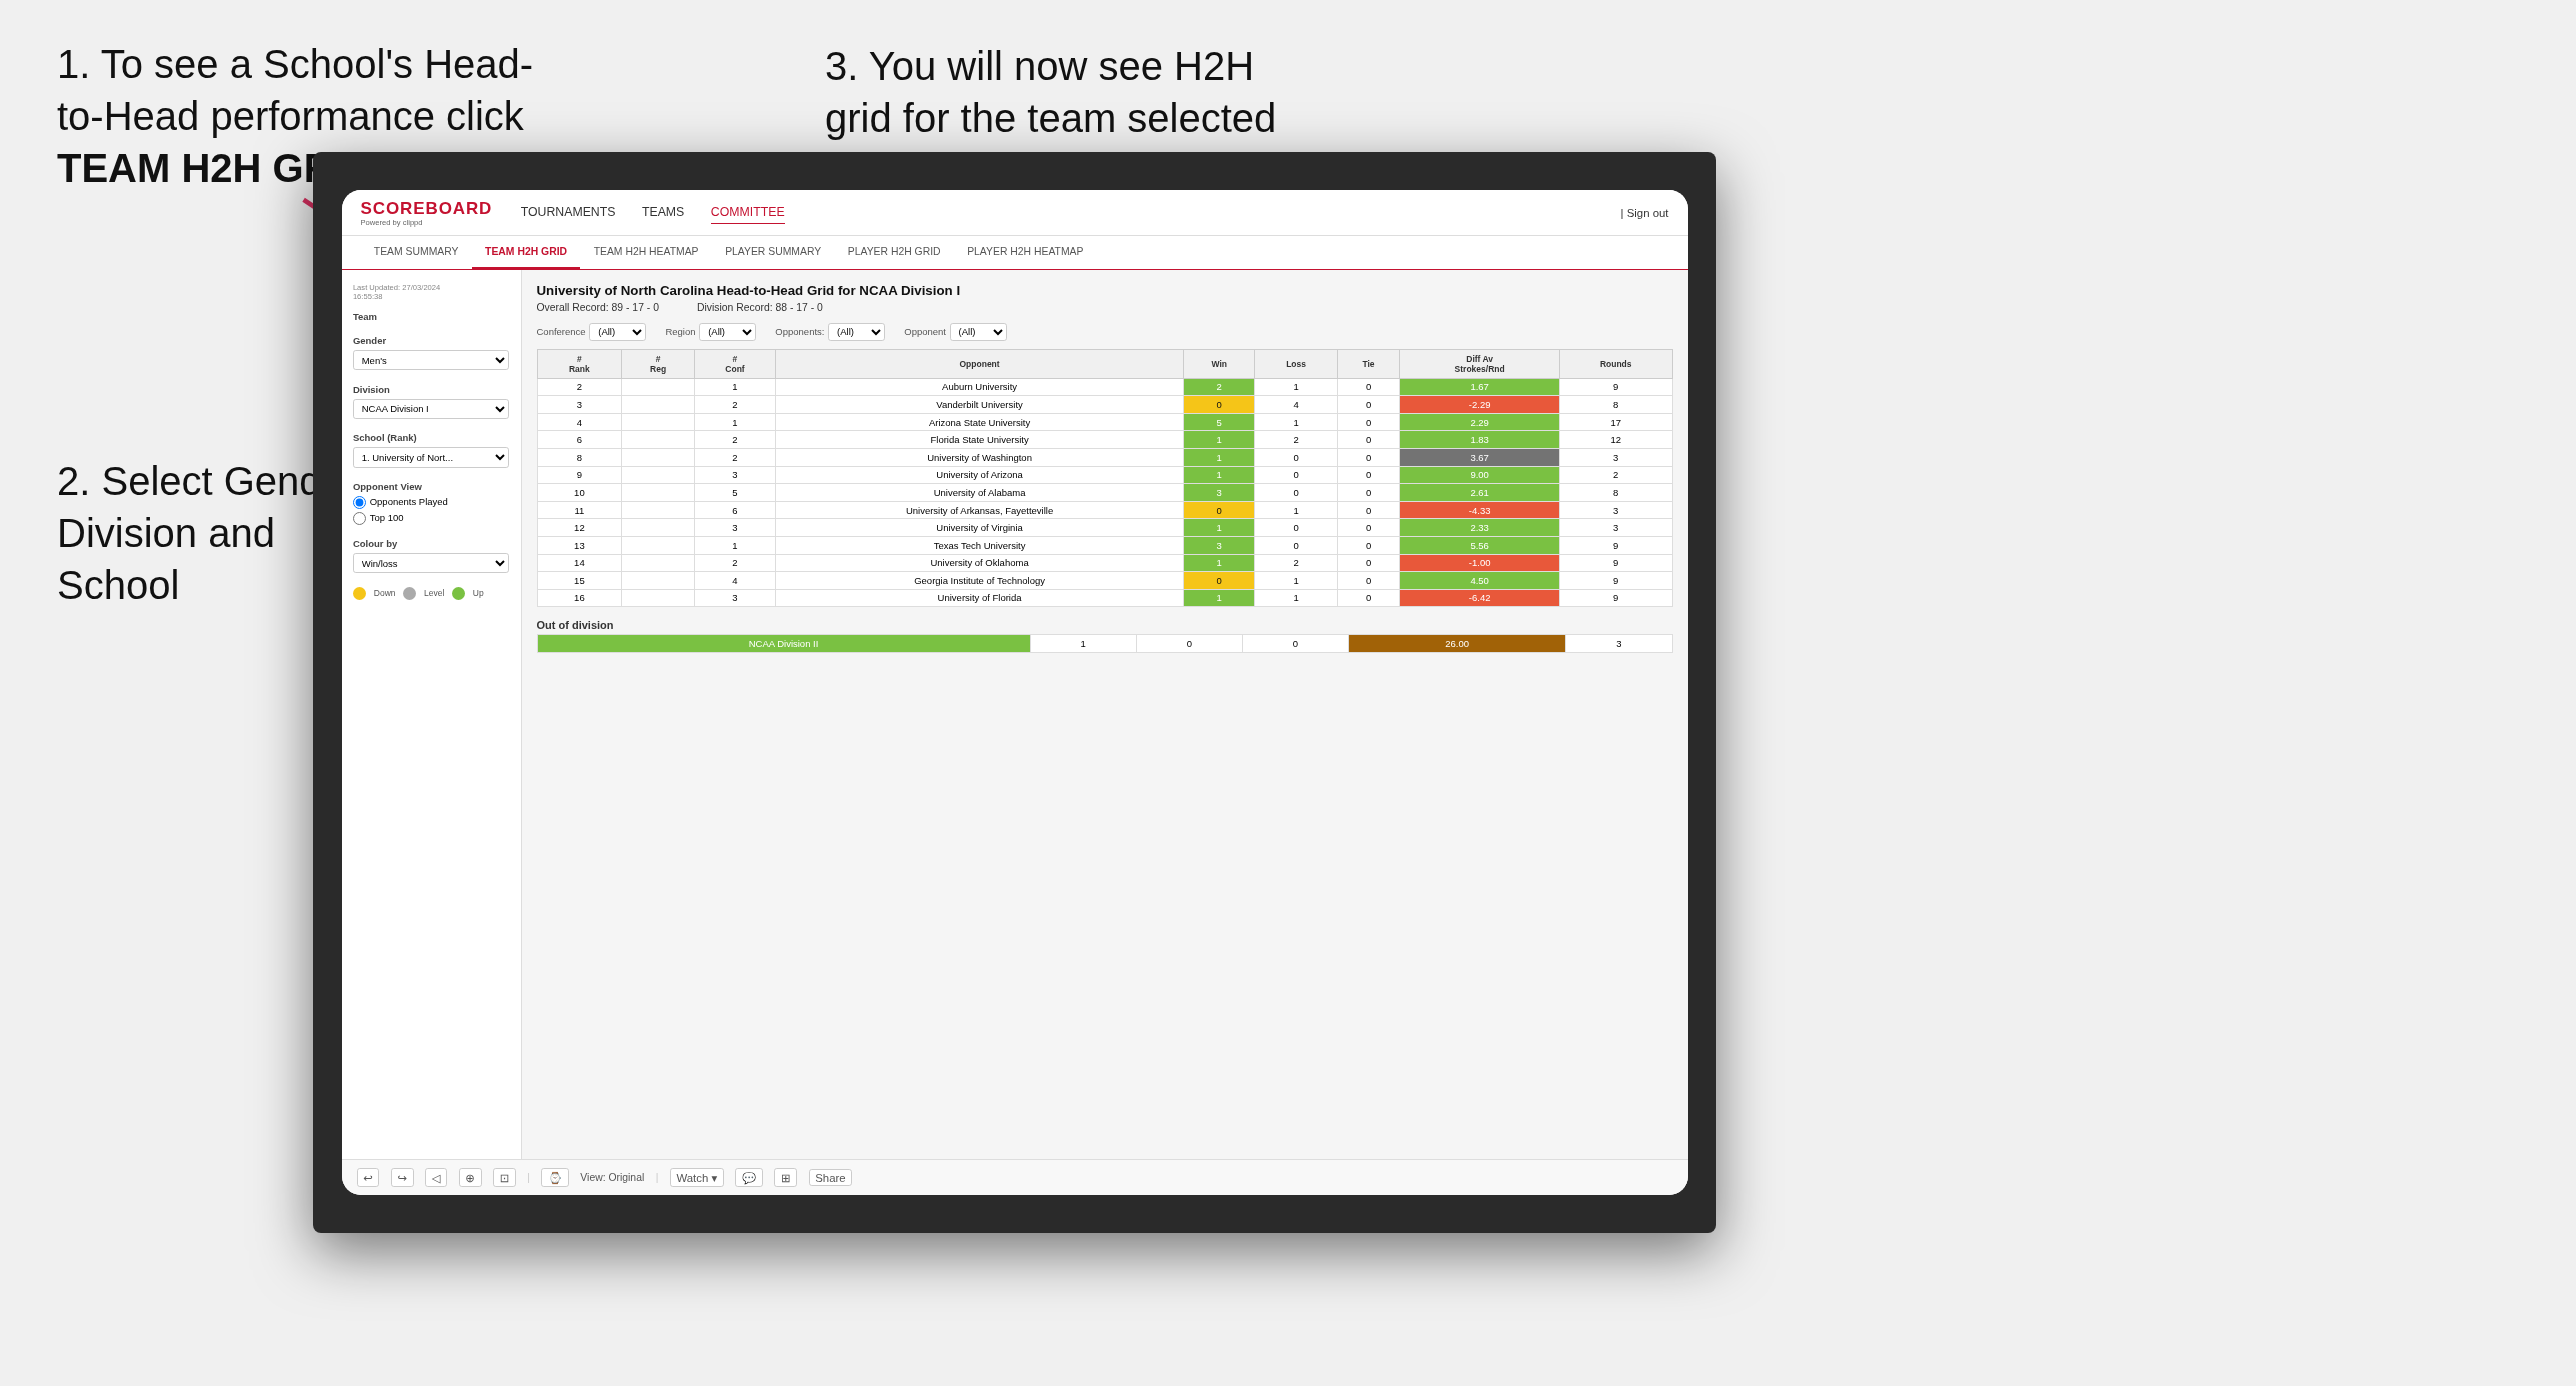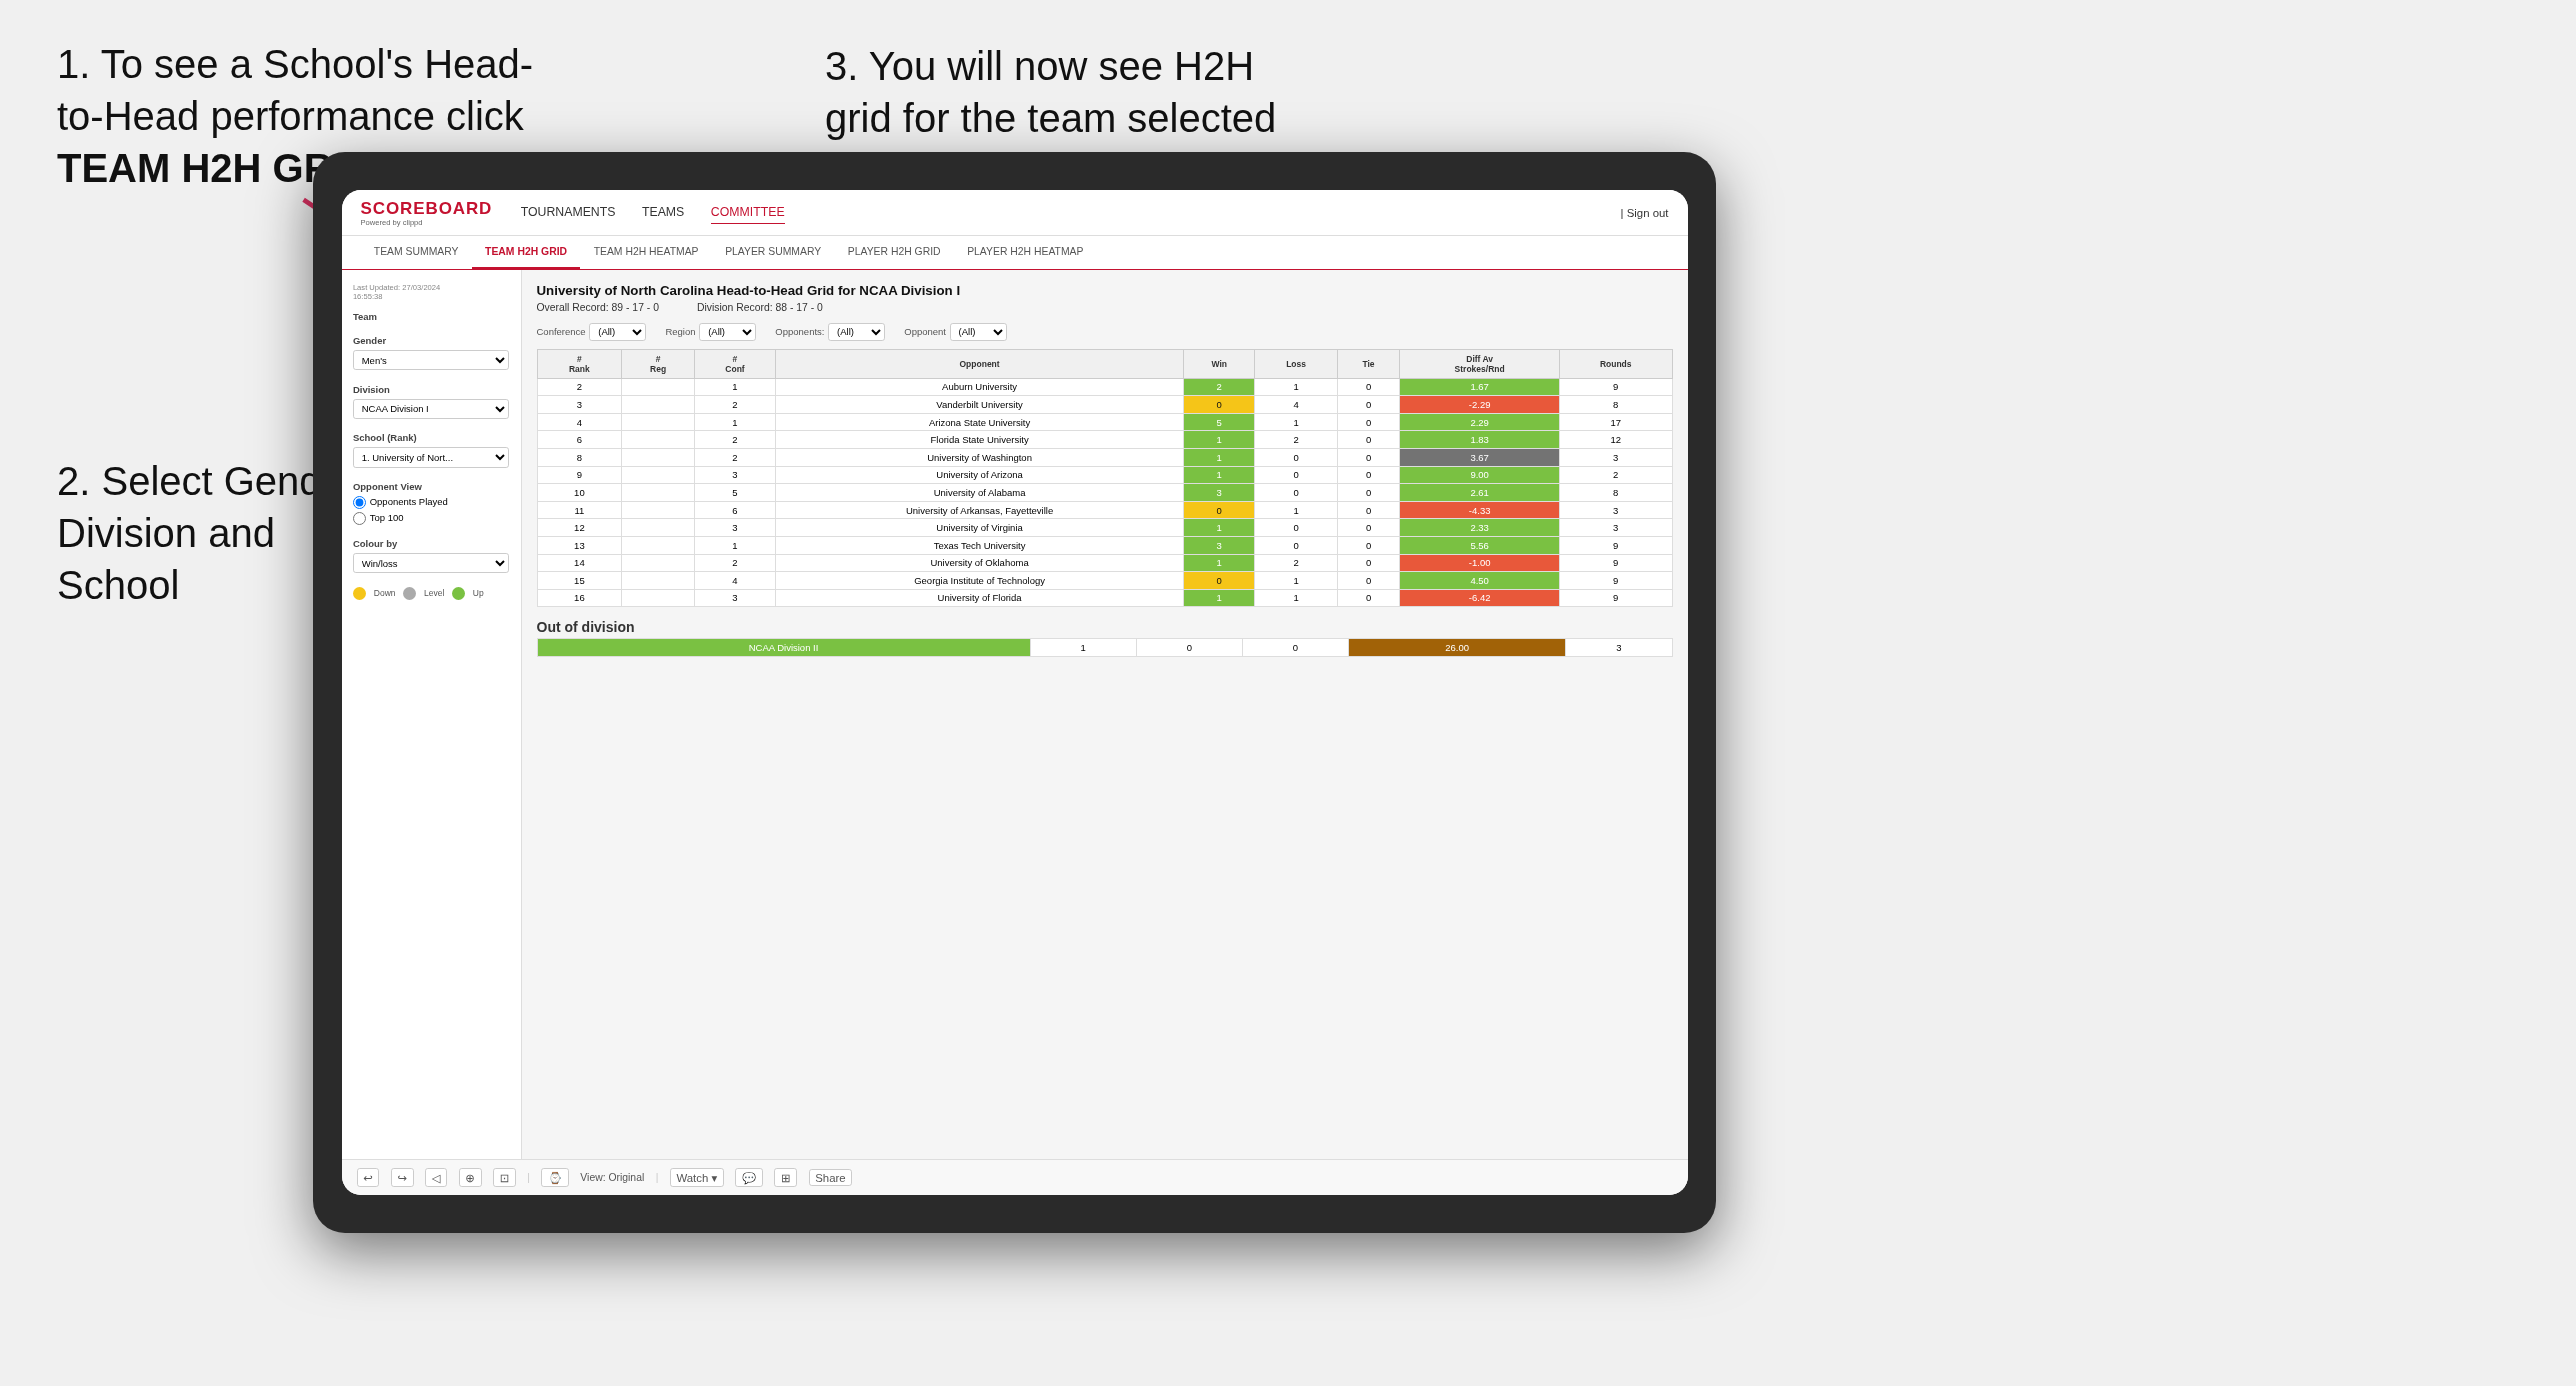--- a/index.html
+++ b/index.html
@@ -32,21 +32,21 @@
     }
 
     
     .tablet {
       position: absolute;
       top: 152px;
       left: 313px;
       width: 1403px;
       height: 1081px;
       background: #2a2a2a;
-      border-radius: 32px;
+      border-radius: 8px;
       box-shadow: 0 19px 57px rgba(0,0,0,0.5);
       display: flex;
       align-items: center;
       justify-content: center;
     }
     .tablet-screen {
       width: 1346px;
       height: 1005px;
       background: #fff;
       border-radius: 19px;
@@ -220,21 +220,21 @@
       text-align: center;
       font-size: 9.5px;
       white-space: nowrap;
     }
     .td-left { text-align: right; }
 
     
     .out-of-division {
       margin-top: 11.4px;
     }
-    .out-title { font-size: 14px; font-weight: bold; color: #333; margin-bottom: 3.8px; }
+    .out-title { font-size: 11px; font-weight: bold; color: #333; margin-bottom: 3.8px; }
 
     
     .bottom-toolbar {
       height: 36px;
       background: #f8f8f8;
       border-top: 0.9px solid #ddd;
       display: flex;
       align-items: center;
       padding: 0 15px;
       gap: 11.4px;

